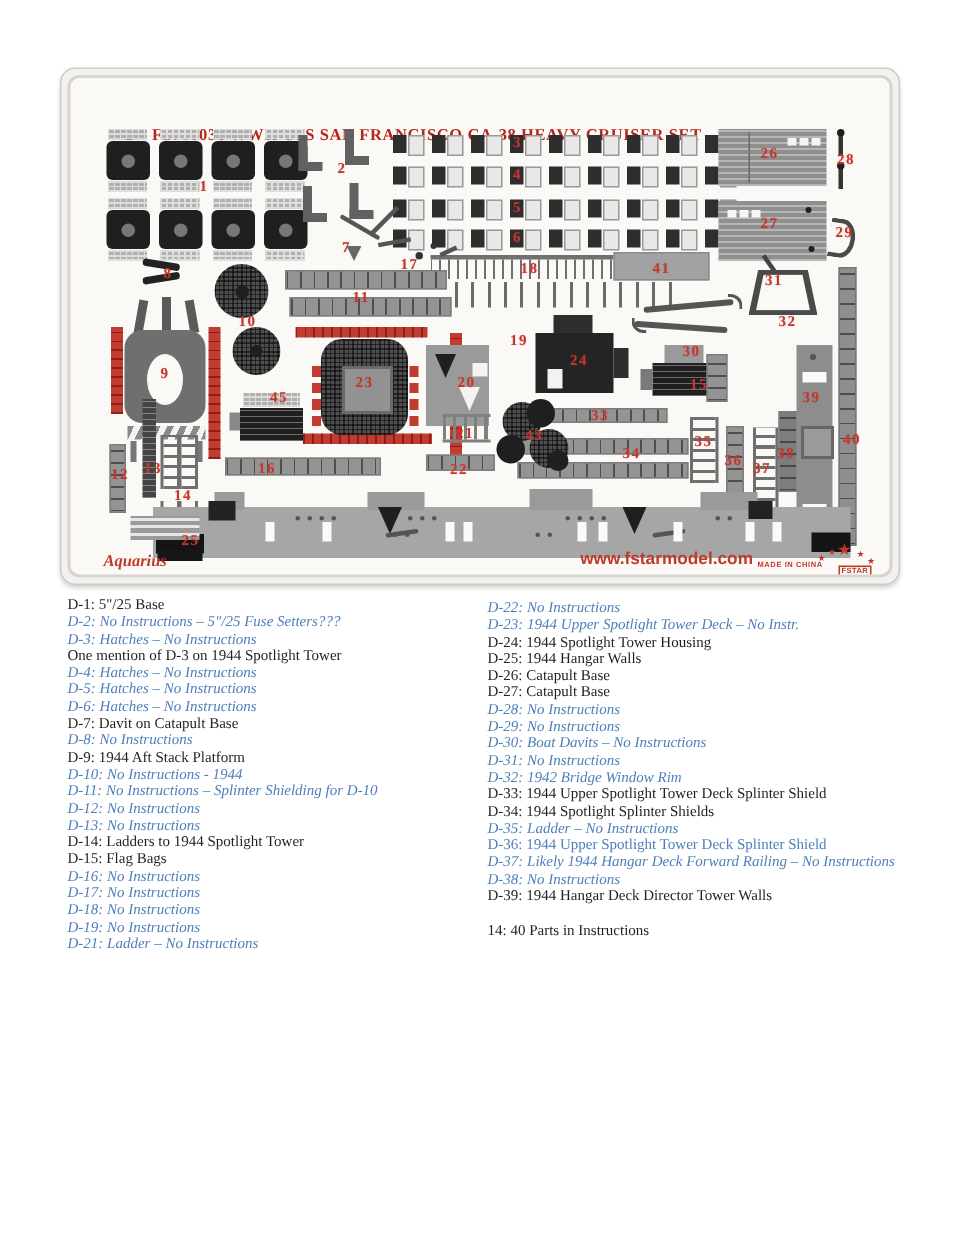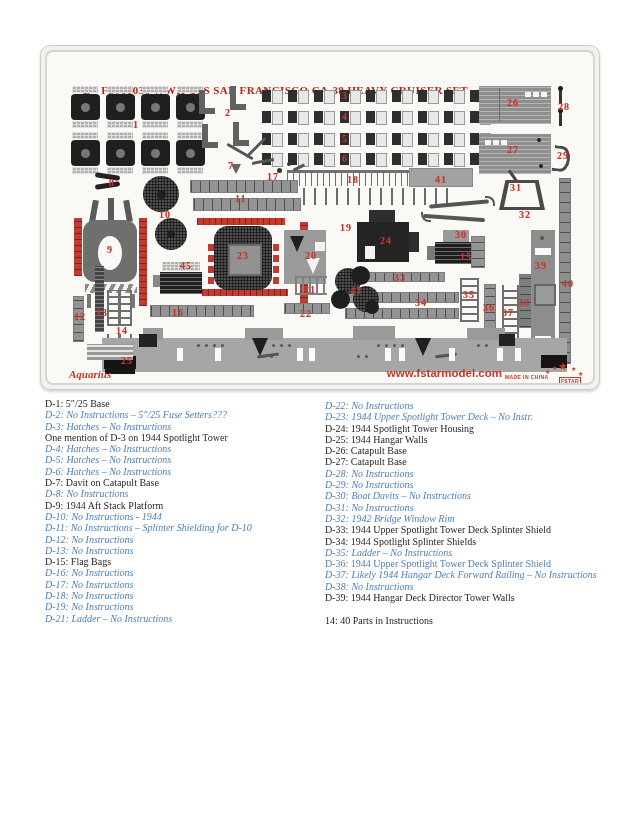--- a/index.html
+++ b/index.html
@@ -376,21 +376,21 @@
         <span class="fret-label" style="left: 408px; top: 154px; color: rgb(197, 55, 46); margin-top: 24px;">30</span>
         <span class="fret-label" style="left: 463px; top: 131px; color: rgb(197, 55, 46);">31</span>
         <span class="fret-label" style="left: 472px; top: 158px; color: rgb(197, 55, 46);">32</span>
         <span class="fret-label" style="left: 347px; top: 221px; color: rgb(197, 55, 46);">33</span>
         <span class="fret-label" style="left: 368px; top: 246px; color: rgb(197, 55, 46);">34</span>
         <span class="fret-label" style="left: 416px; top: 238px; color: rgb(197, 55, 46);">35</span>
         <span class="fret-label" style="left: 436px; top: 251px; color: rgb(197, 55, 46);">36</span>
         <span class="fret-label" style="left: 455px; top: 256px; color: rgb(197, 55, 46);">37</span>
         <span class="fret-label" style="left: 471px; top: 246px; color: rgb(197, 55, 46);">38</span>
         <span class="fret-label" style="left: 488px; top: 209px; color: rgb(197, 55, 46);">39</span>
-        <span class="fret-label" style="left: 515px; top: 227px; color: rgb(197, 55, 46);">40</span>
+        <span class="fret-label" style="left: 515px; top: 237px; color: rgb(197, 55, 46);">40</span>
         <span class="fret-label" style="left: 388px; top: 123px; color: rgb(197, 55, 46);">41</span>
         <span class="fret-label" style="left: 303px; top: 234px; color: rgb(197, 55, 46);">43</span>
       </div>
 
     <div class="brand">Aquarius</div>
     <div class="website">www.fstarmodel.com</div>
     <div class="madein">MADE IN CHINA</div>
     <div class="logo">
       <span class="star big" style="left:15px;top:0;">★</span>
       <span class="star" style="left:2px;top:8px;">★</span>
@@ -411,20 +411,21 @@
       <div class="pl-line note">D-4: Hatches – No Instructions</div>
       <div class="pl-line note">D-5: Hatches – No Instructions</div>
       <div class="pl-line note">D-6: Hatches – No Instructions</div>
       <div class="pl-line plain">D-7: Davit on Catapult Base</div>
       <div class="pl-line note">D-8: No Instructions</div>
       <div class="pl-line plain">D-9: 1944 Aft Stack Platform</div>
       <div class="pl-line note">D-10: No Instructions - 1944</div>
       <div class="pl-line note">D-11: No Instructions – Splinter Shielding for D-10</div>
       <div class="pl-line note">D-12: No Instructions</div>
       <div class="pl-line note">D-13: No Instructions</div>
+      <div class="pl-line plain">D-14: Ladders to 1944 Spotlight Tower</div>
       <div class="pl-line plain">D-15: Flag Bags</div>
       <div class="pl-line note">D-16: No Instructions</div>
       <div class="pl-line note">D-17: No Instructions</div>
       <div class="pl-line note">D-18: No Instructions</div>
       <div class="pl-line note">D-19: No Instructions</div>
       <div class="pl-line note">D-21: Ladder – No Instructions</div>
     </div>
   <div class="col col-right">
   <div class="pl-line note">D-22: No Instructions</div>
       <div class="pl-line note">D-23: 1944 Upper Spotlight Tower Deck – No Instr.</div>

